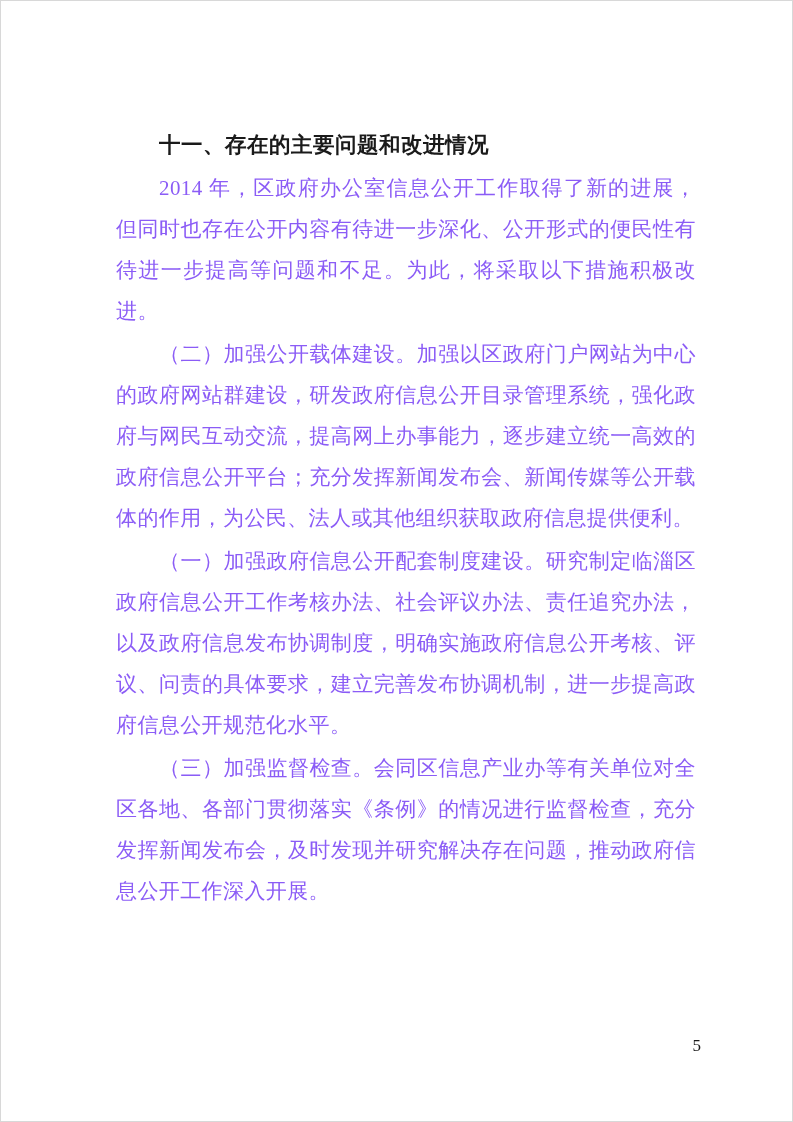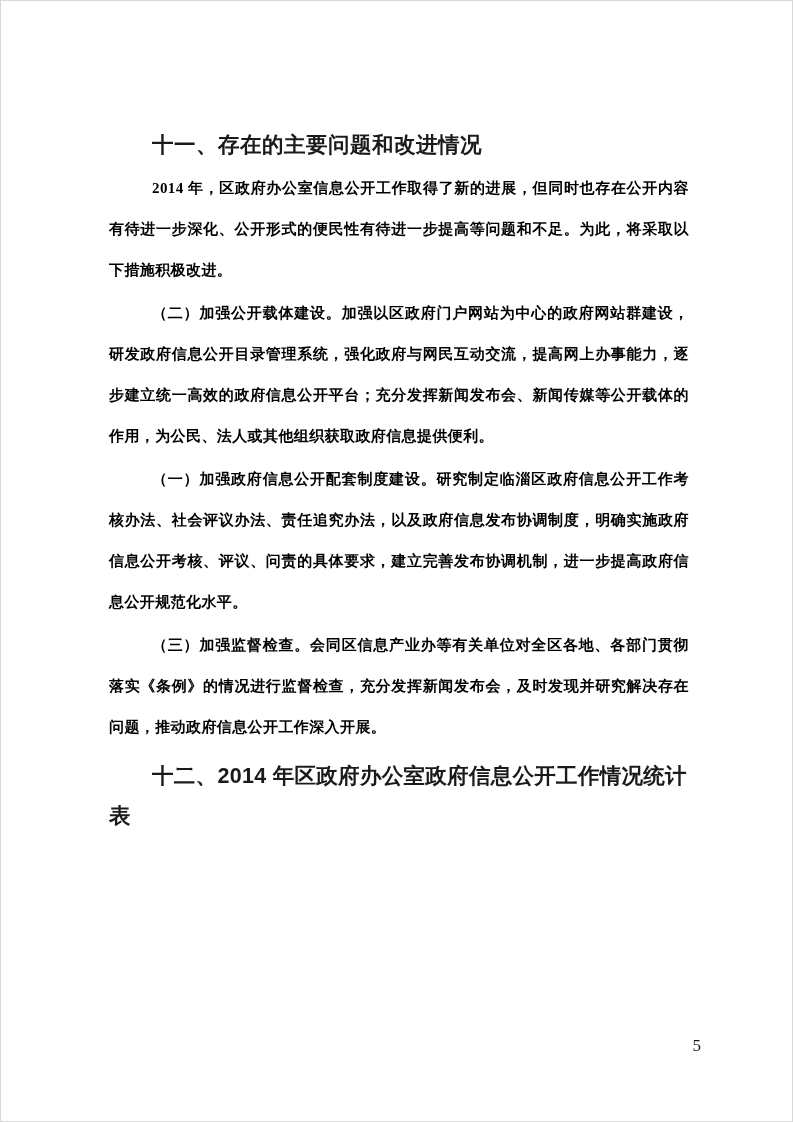--- a/index.html
+++ b/index.html
@@ -23,44 +23,43 @@
     left: 0;
     top: 0;
     width: 793px;
     height: 1122px;
     border: 1px solid #d8d8d8;
     box-sizing: border-box;
     pointer-events: none;
   }
   .content {
     position: absolute;
-    left: 109px;
+    left: 116px;
     top: 128px;
     width: 580px;
   }
   .heading {
     font-family: "Liberation Sans", "DejaVu Sans", sans-serif;
     font-size: 21.5px;
     font-weight: bold;
     color: #1a1a1a;
     letter-spacing: 0.5px;
     line-height: 34px;
     margin: 0 0 6px 0;
     text-indent: 43px;
   }
   .para {
-    font-size: 15px;
-    color: #000000;
+    font-size: 21px;
+    color: #8b5cf6;
     line-height: 41px;
     margin: 0 0 2px 0;
     text-indent: 43px;
     text-align: justify;
     text-justify: inter-ideograph;
     letter-spacing: 0.4px;
-    font-weight: bold;
   }
   .heading2 {
     font-family: "Liberation Sans", "DejaVu Sans", sans-serif;
     font-size: 21.5px;
     font-weight: bold;
     color: #1a1a1a;
     line-height: 40px;
     margin: 8px 0 0 0;
     text-indent: 43px;
     letter-spacing: 0.3px;
@@ -85,18 +84,17 @@
     <h2 class="heading">十一、存在的主要问题和改进情况</h2>
 
     <p class="para">2014 年，区政府办公室信息公开工作取得了新的进展，但同时也存在公开内容有待进一步深化、公开形式的便民性有待进一步提高等问题和不足。为此，将采取以下措施积极改进。</p>
 
     <p class="para">（二）加强公开载体建设。加强以区政府门户网站为中心的政府网站群建设，研发政府信息公开目录管理系统，强化政府与网民互动交流，提高网上办事能力，逐步建立统一高效的政府信息公开平台；充分发挥新闻发布会、新闻传媒等公开载体的作用，为公民、法人或其他组织获取政府信息提供便利。</p>
 
     <p class="para">（一）加强政府信息公开配套制度建设。研究制定临淄区政府信息公开工作考核办法、社会评议办法、责任追究办法，以及政府信息发布协调制度，明确实施政府信息公开考核、评议、问责的具体要求，建立完善发布协调机制，进一步提高政府信息公开规范化水平。</p>
 
     <p class="para">（三）加强监督检查。会同区信息产业办等有关单位对全区各地、各部门贯彻落实《条例》的情况进行监督检查，充分发挥新闻发布会，及时发现并研究解决存在问题，推动政府信息公开工作深入开展。</p>
 
-    <h2 class="heading2">十二、2014 年区政府办公室政府信息公开工作情况统计表</h2>
 
   </div>
 
   <div class="page-number">5</div>
 </div>
 
 </body></html>

